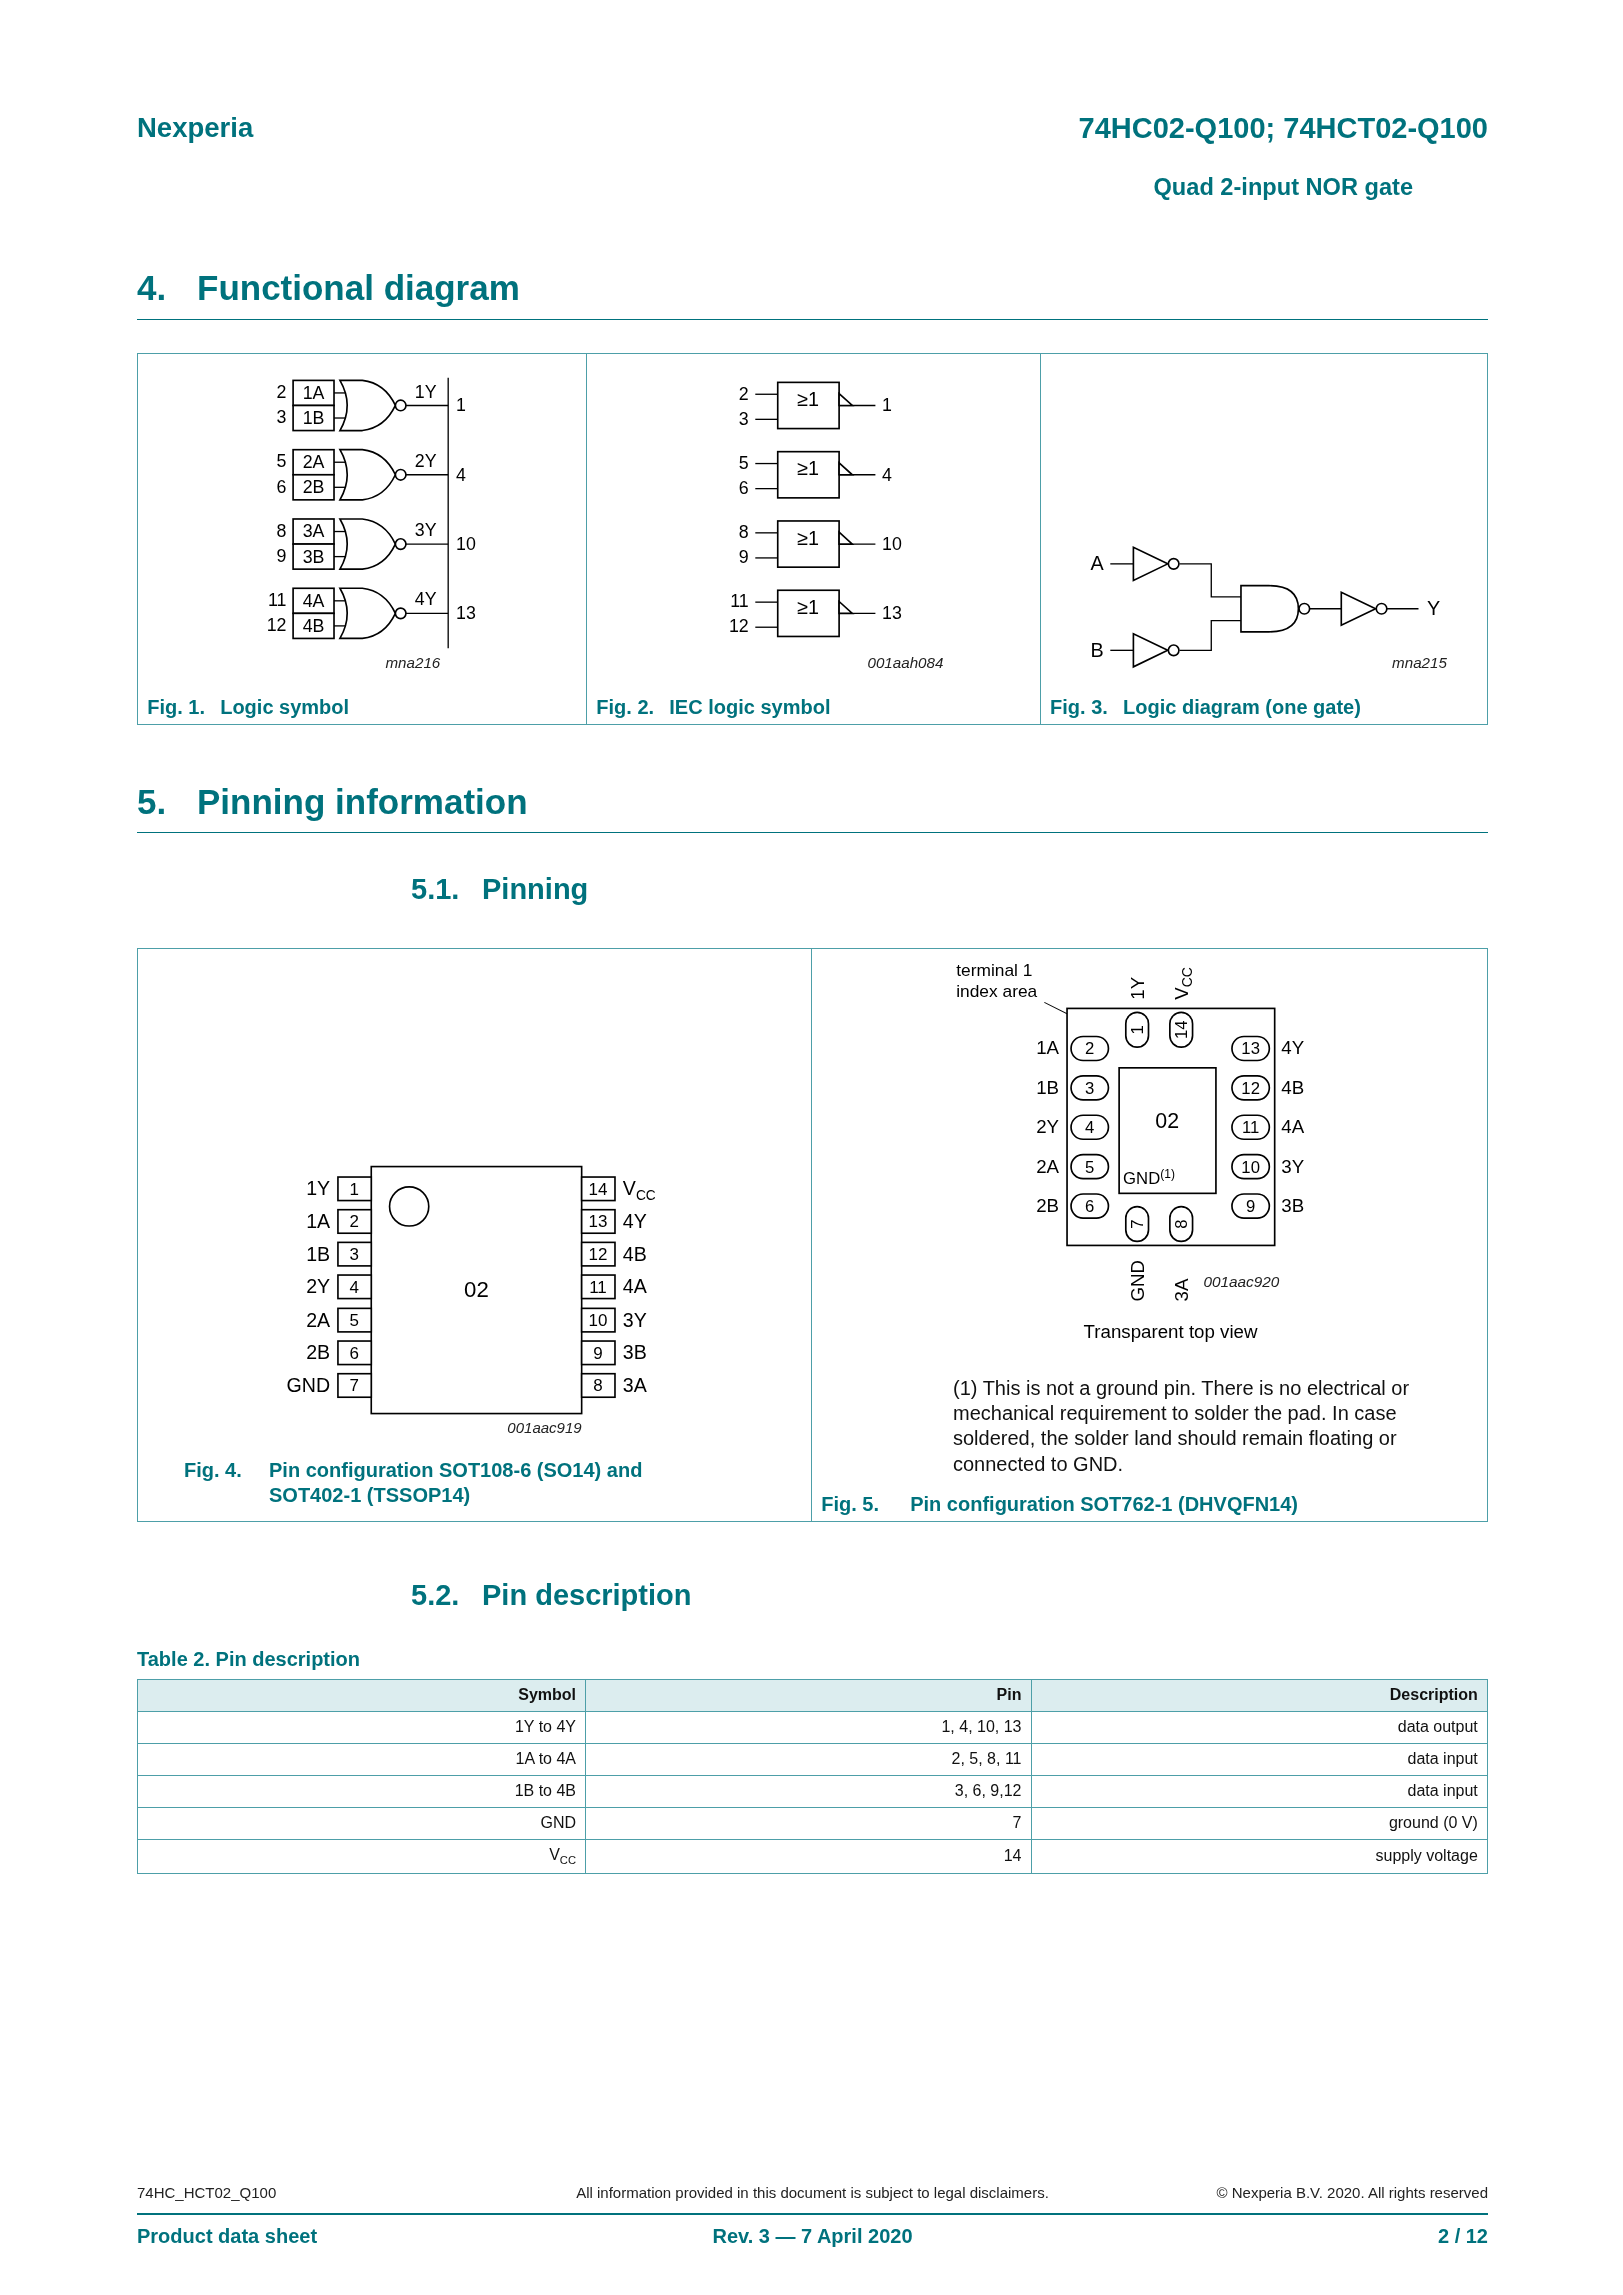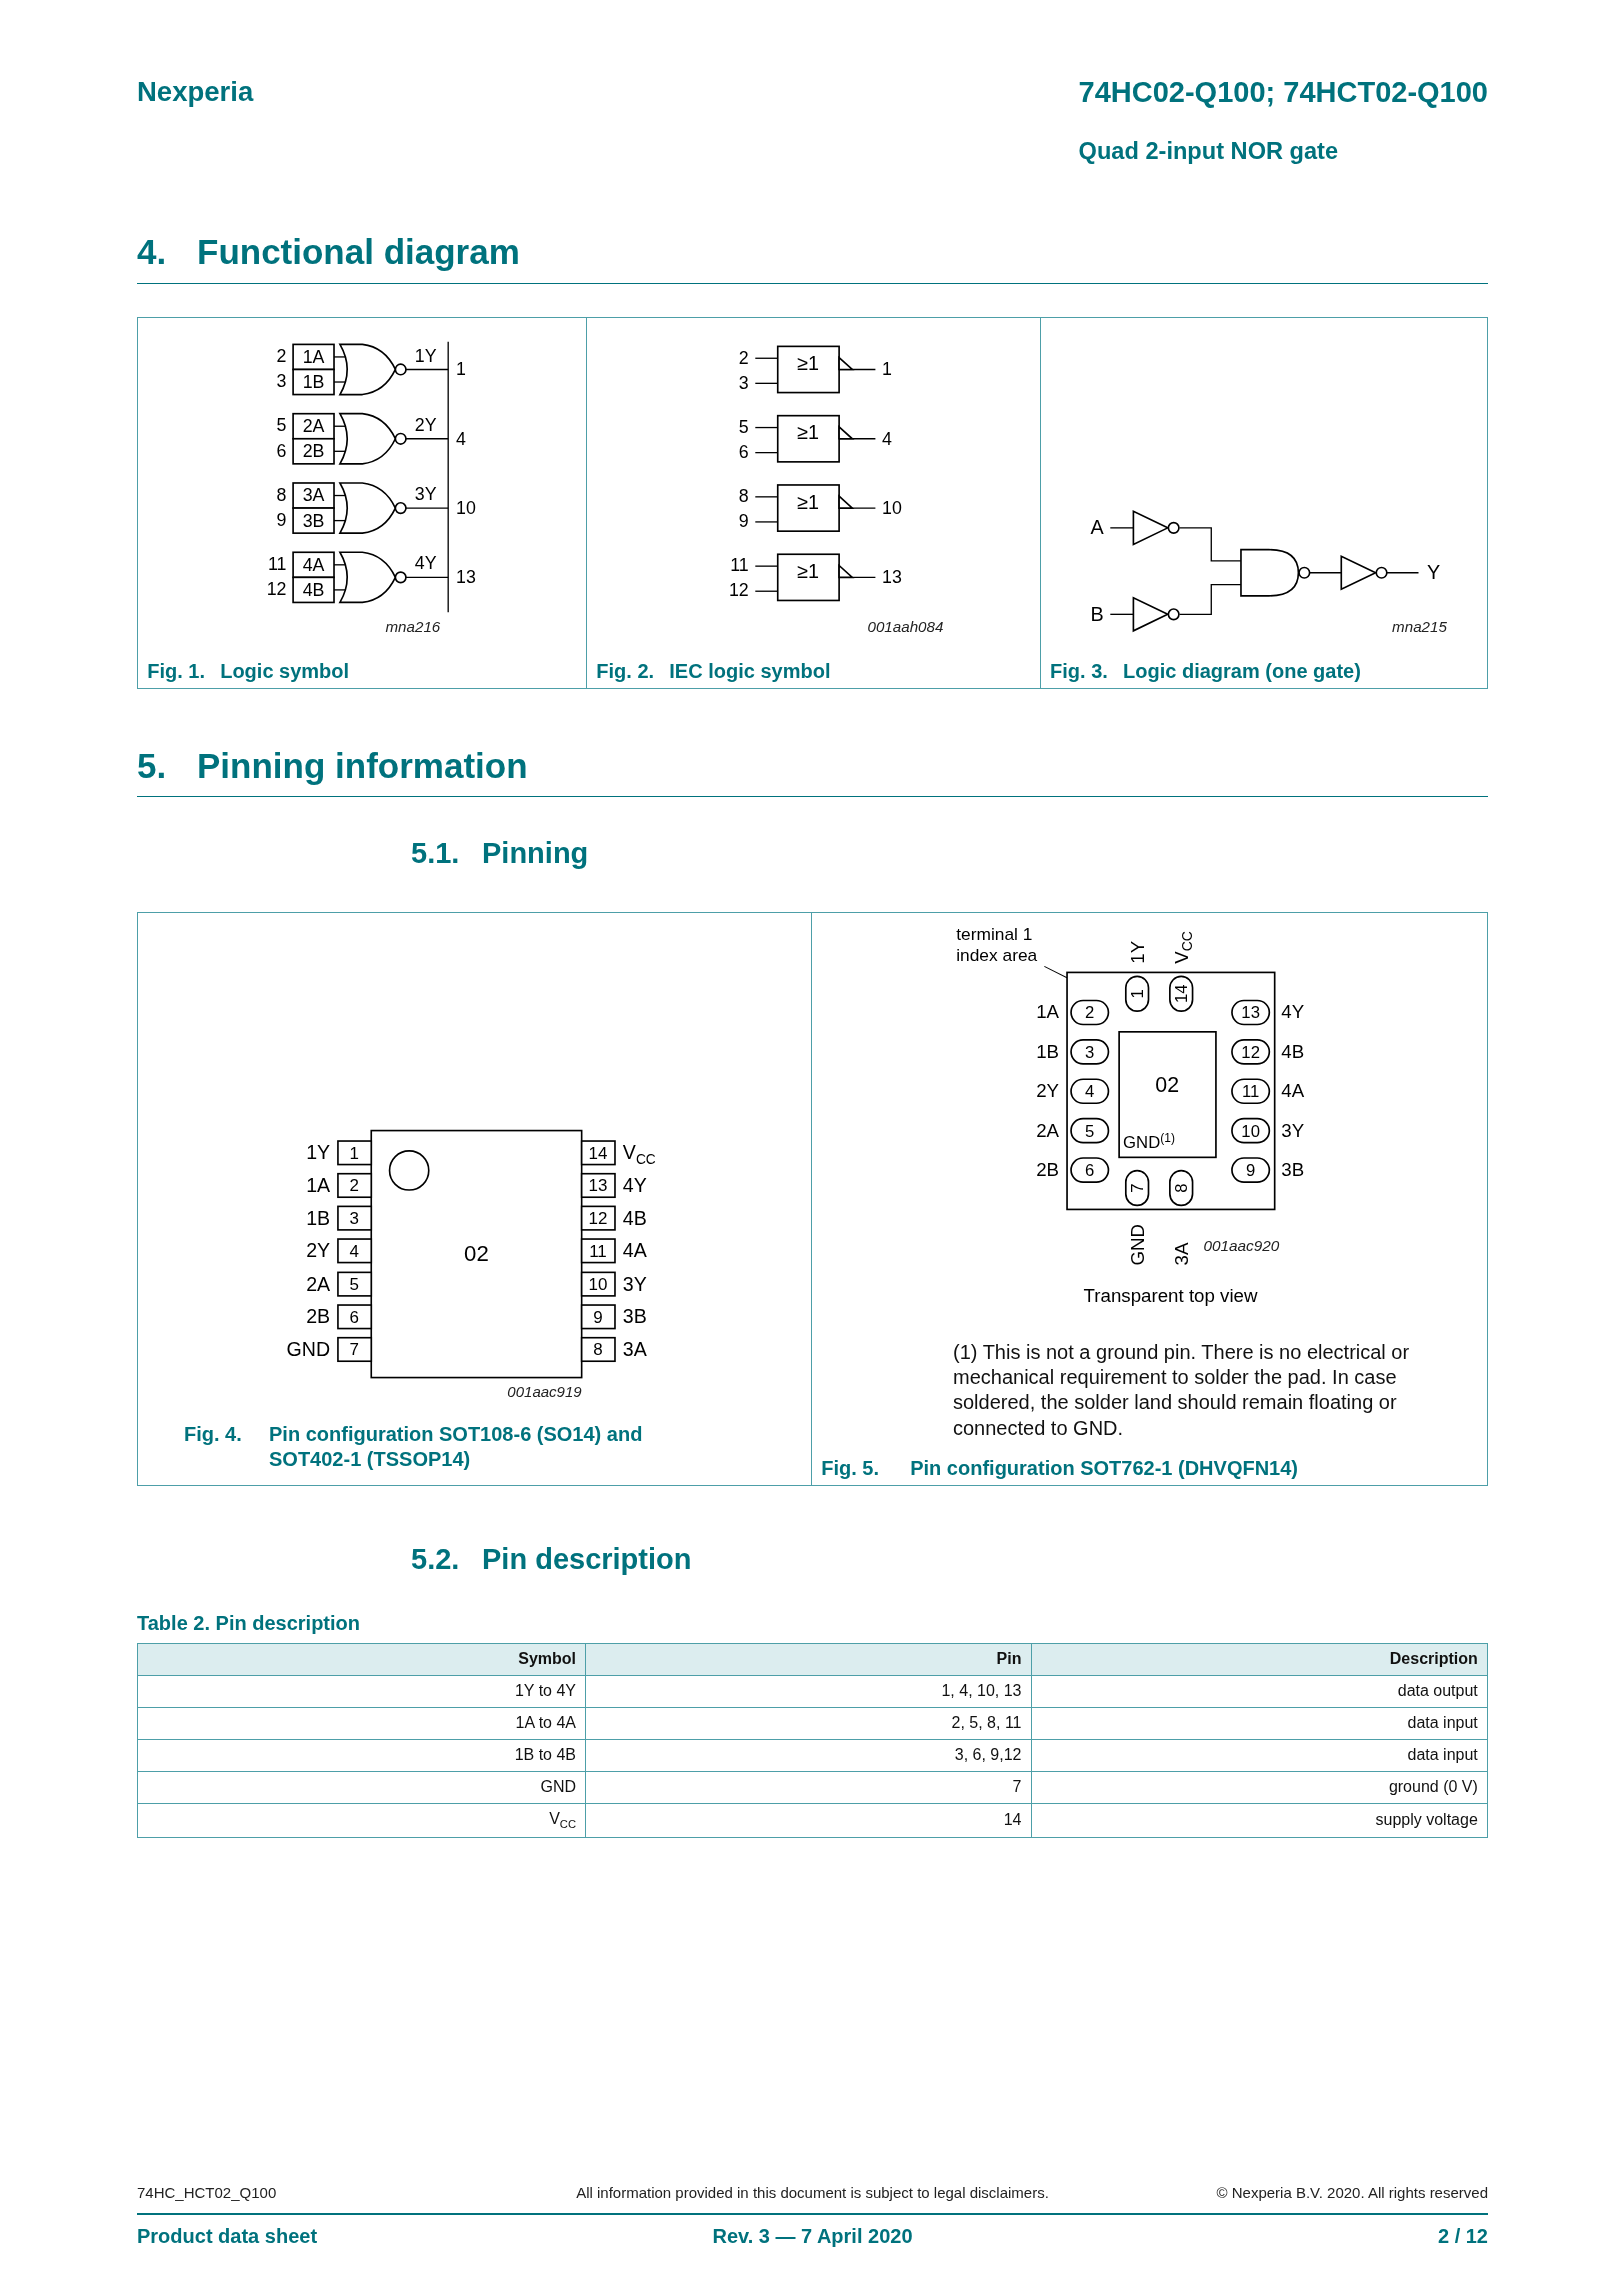--- a/index.html
+++ b/index.html
@@ -8,23 +8,23 @@
     --thead:#dcedef;
     --ink:#111;
   }
   *{box-sizing:border-box;}
   body{margin:0;background:#fff;}
   .page{position:relative;width:1623px;height:2295px;background:#fff;overflow:hidden;
         font-family:"Liberation Sans",sans-serif;color:var(--ink);}
   .content{margin:0 135px 0 137px;}
 
   
-  .hdr{display:flex;justify-content:space-between;align-items:flex-start;padding-top:76px;}
+  .hdr{display:flex;justify-content:space-between;align-items:flex-start;padding-top:112px;}
   .brand{font-size:27.5px;font-weight:bold;color:var(--teal);}
-  .hdr-right{text-align:left;}
+  .hdr-right{text-align:center;}
   .doc-title{font-size:29px;font-weight:bold;color:var(--teal);}
   .doc-sub{font-size:23.6px;font-weight:bold;color:var(--teal);margin-top:29px;}
 
   
   h2.sec{display:flex;font-size:35px;font-weight:bold;color:var(--teal);
          border-bottom:1.3px solid var(--teal);padding:0 0 11.8px 0;margin:0;line-height:1.05;}
   h2.sec .sec-num{flex:none;width:60px;}
   h2.first{margin-top:69px;}
   h2.second{margin-top:59px;}
   h3.subsec{display:flex;font-size:29px;font-weight:bold;color:var(--teal);margin:0 0 0 274px;line-height:1.05;}

